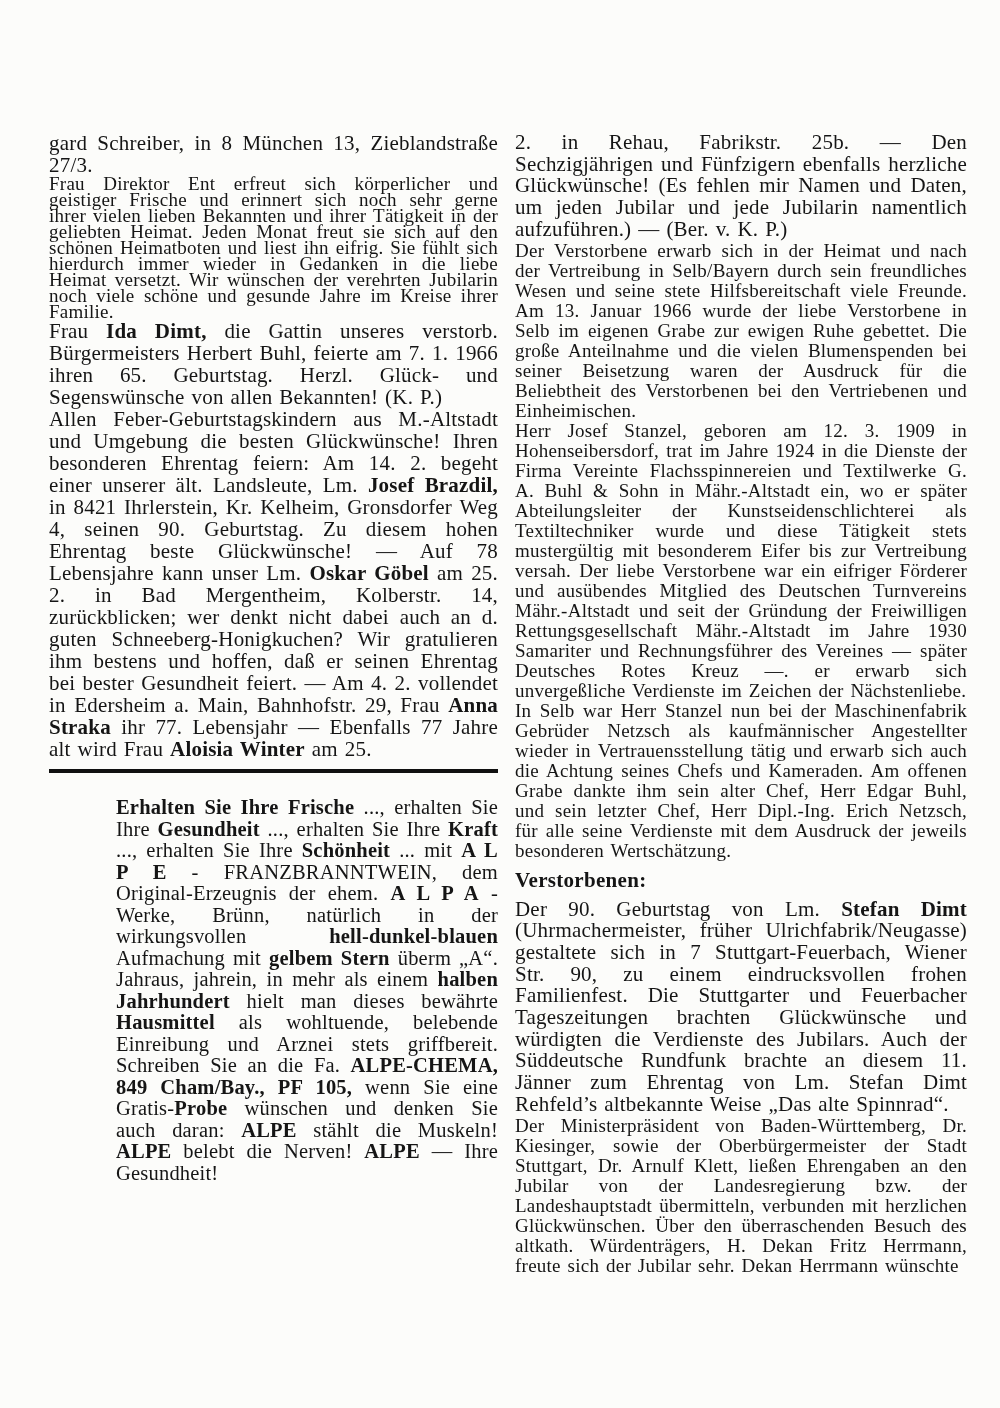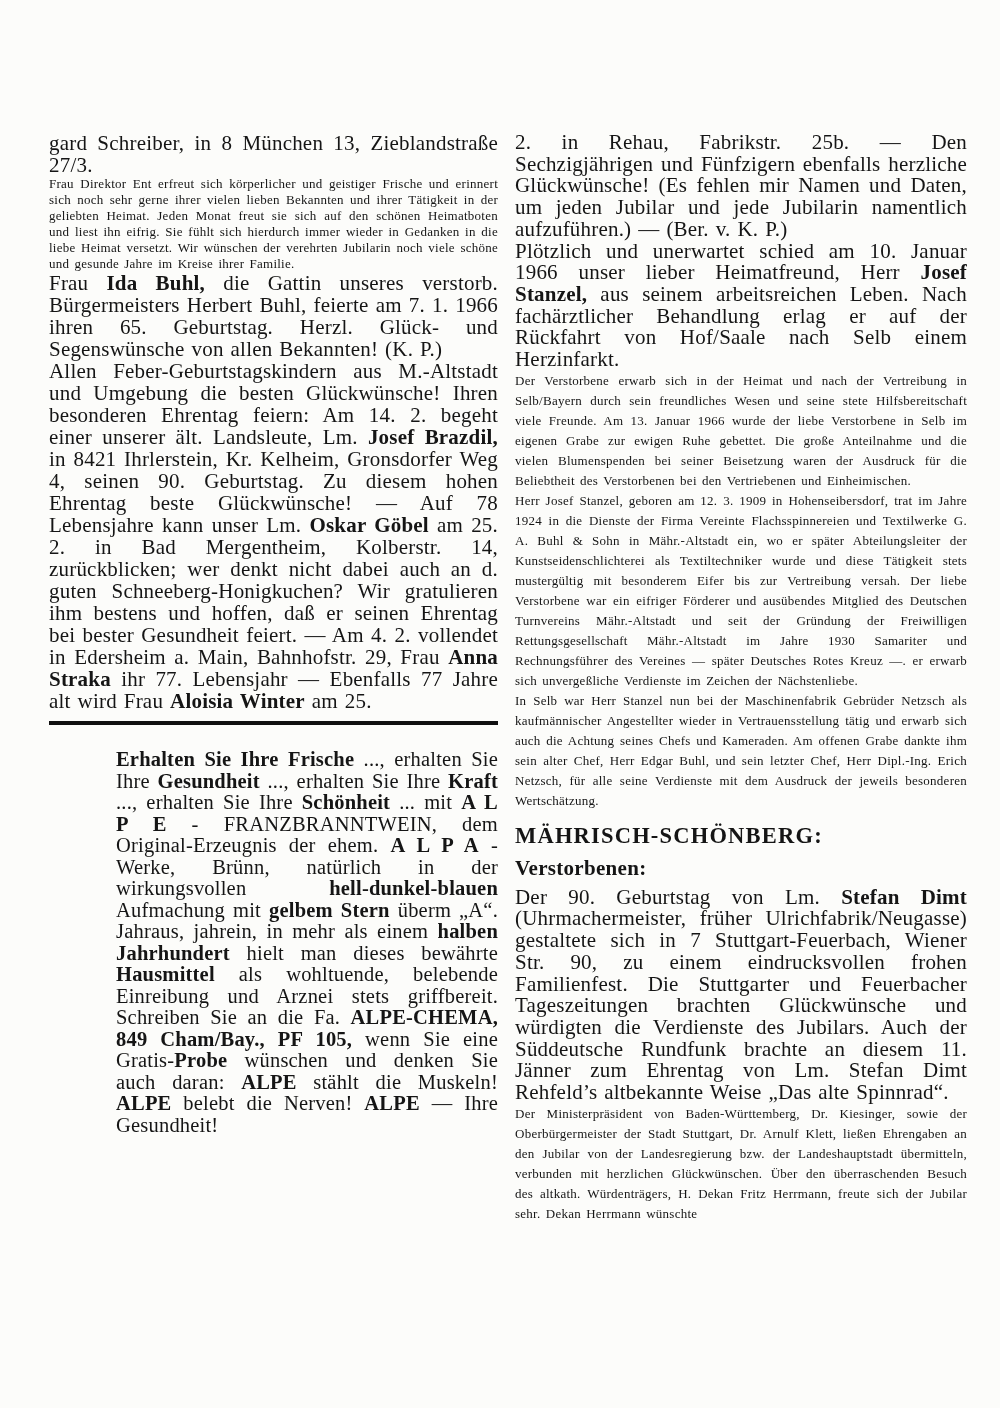--- a/index.html
+++ b/index.html
@@ -25,21 +25,21 @@
   p { margin: 0; }
   .lg {
     font-size: 21px;
     line-height: 22px;
     text-align: justify;
     letter-spacing: 0.2px;
     word-spacing: 1.5px;
     hyphens: auto;
   }
   .sm {
-    font-size: 13px;
+    font-size: 19px;
     line-height: 16px;
     text-align: justify;
     letter-spacing: 0.25px;
     word-spacing: 1.8px;
     hyphens: auto;
   }
   .col-right .lg { line-height: 21.7px; }
   .col-right .sm { line-height: 20px; }
   .rule {
     height: 4px;
@@ -87,39 +87,37 @@
   b { font-weight: bold; }
 </style>
 </head>
 <body>
 
 <div class="page">
 
   <div class="col col-left">
     <p class="lg">gard Schreiber, in 8 München 13, Zieblandstraße 27/3.</p>
     <p class="sm">Frau Direktor Ent erfreut sich körperlicher und geistiger Frische und erinnert sich noch sehr gerne ihrer vielen lieben Bekannten und ihrer Tätigkeit in der geliebten Heimat. Jeden Monat freut sie sich auf den schönen Heimatboten und liest ihn eifrig. Sie fühlt sich hierdurch immer wieder in Gedanken in die liebe Heimat versetzt. Wir wünschen der verehrten Jubilarin noch viele schöne und gesunde Jahre im Kreise ihrer Familie.</p>
-    <p class="lg">Frau <b>Ida Buhl,</b> die Gattin unseres verstorb. Bürgermeisters Herbert Buhl, feierte am 7. 1. 1966 ihren 65. Geburtstag. Herzl. Glück- und Segenswünsche von allen Bekannten! (K. P.)</p>
+    <p class="lg">Frau <b>Ida Dimt,</b> die Gattin unseres verstorb. Bürgermeisters Herbert Buhl, feierte am 7. 1. 1966 ihren 65. Geburtstag. Herzl. Glück- und Segenswünsche von allen Bekannten! (K. P.)</p>
     <p class="lg">Allen Feber-Geburtstagskindern aus M.-Altstadt und Umgebung die besten Glückwünsche! Ihren besonderen Ehrentag feiern: Am 14. 2. begeht einer unserer ält. Landsleute, Lm. <b>Josef Brazdil,</b> in 8421 Ihrlerstein, Kr. Kelheim, Gronsdorfer Weg 4, seinen 90. Geburtstag. Zu diesem hohen Ehrentag beste Glückwünsche! — Auf 78 Lebensjahre kann unser Lm. <b>Oskar Göbel</b> am 25. 2. in Bad Mergentheim, Kolberstr. 14, zurückblicken; wer denkt nicht dabei auch an d. guten Schneeberg-Honigkuchen? Wir gratulieren ihm bestens und hoffen, daß er seinen Ehrentag bei bester Gesundheit feiert. — Am 4. 2. vollendet in Edersheim a. Main, Bahnhofstr. 29, Frau <b>Anna Straka</b> ihr 77. Lebensjahr — Ebenfalls 77 Jahre alt wird Frau <b>Aloisia Winter</b> am 25.</p>
 
     <div class="rule"></div>
 
     <div class="ad">
       <div class="ad-bar"></div>
       <p class="lg ad-text"><b>Erhalten Sie Ihre Frische</b> ..., erhalten Sie Ihre <b>Gesundheit</b> ..., erhalten Sie Ihre <b>Kraft</b> ..., erhalten Sie Ihre <b>Schönheit</b> ... mit <b>A L P E</b> - FRANZBRANNTWEIN, dem Original-Erzeugnis der ehem. <b>A L P A</b> - Werke, Brünn, natürlich in der wirkungsvollen <b>hell-dunkel-blauen</b> Aufmachung mit <b>gelbem Stern</b> überm „A“. Jahraus, jahrein, in mehr als einem <b>halben Jahrhundert</b> hielt man dieses bewährte <b>Hausmittel</b> als wohltuende, belebende Einreibung und Arznei stets griffbereit. Schreiben Sie an die Fa. <b>ALPE-CHEMA, 849 Cham/Bay., PF 105,</b> wenn Sie eine Gratis-<b>Probe</b> wünschen und denken Sie auch daran: <b>ALPE</b> stählt die Muskeln! <b>ALPE</b> belebt die Nerven! <b>ALPE</b> — Ihre Gesundheit!</p>
     </div>
   </div>
 
   <div class="col col-right">
     <p class="lg">2. in Rehau, Fabrikstr. 25b. — Den Sechzigjährigen und Fünfzigern ebenfalls herzliche Glückwünsche! (Es fehlen mir Namen und Daten, um jeden Jubilar und jede Jubilarin namentlich aufzuführen.) — (Ber. v. K. P.)</p>
-    <p class="lg">Plötzlich und unerwartet schied am 10. Januar 1966 unser lieber Heimatfreund, Herr <b>Josef Stanzel,</b> aus seinem arbeitsreichen Leben. Nach fachärztlicher Behandlung erlag er auf der Rückfahrt von Hof/Saale nach Selb einem Herzinfarkt.</p>
     <p class="sm">Der Verstorbene erwarb sich in der Heimat und nach der Vertreibung in Selb/Bayern durch sein freundliches Wesen und seine stete Hilfsbereitschaft viele Freunde. Am 13. Januar 1966 wurde der liebe Verstorbene in Selb im eigenen Grabe zur ewigen Ruhe gebettet. Die große Anteilnahme und die vielen Blumenspenden bei seiner Beisetzung waren der Ausdruck für die Beliebtheit des Verstorbenen bei den Vertriebenen und Einheimischen.</p>
     <p class="sm">Herr Josef Stanzel, geboren am 12. 3. 1909 in Hohenseibersdorf, trat im Jahre 1924 in die Dienste der Firma Vereinte Flachsspinnereien und Textilwerke G. A. Buhl &amp; Sohn in Mähr.-Altstadt ein, wo er später Abteilungsleiter der Kunstseidenschlichterei als Textiltechniker wurde und diese Tätigkeit stets mustergültig mit besonderem Eifer bis zur Vertreibung versah. Der liebe Verstorbene war ein eifriger Förderer und ausübendes Mitglied des Deutschen Turnvereins Mähr.-Altstadt und seit der Gründung der Freiwilligen Rettungsgesellschaft Mähr.-Altstadt im Jahre 1930 Samariter und Rechnungsführer des Vereines — später Deutsches Rotes Kreuz —. er erwarb sich unvergeßliche Verdienste im Zeichen der Nächstenliebe.</p>
     <p class="sm">In Selb war Herr Stanzel nun bei der Maschinenfabrik Gebrüder Netzsch als kaufmännischer Angestellter wieder in Vertrauensstellung tätig und erwarb sich auch die Achtung seines Chefs und Kameraden. Am offenen Grabe dankte ihm sein alter Chef, Herr Edgar Buhl, und sein letzter Chef, Herr Dipl.-Ing. Erich Netzsch, für alle seine Verdienste mit dem Ausdruck der jeweils besonderen Wertschätzung.</p>
 
-    <h2 class="h-town">MÄHRISCH-SCHÖNBERG:</h2>
     <h3 class="h-sub">Verstorbenen:</h3>
 
     <p class="lg">Der 90. Geburtstag von Lm. <b>Stefan Dimt</b> (Uhrmachermeister, früher Ulrichfabrik/Neugasse) gestaltete sich in 7 Stuttgart-Feuerbach, Wiener Str. 90, zu einem eindrucksvollen frohen Familienfest. Die Stuttgarter und Feuerbacher Tageszeitungen brachten Glückwünsche und würdigten die Verdienste des Jubilars. Auch der Süddeutsche Rundfunk brachte an diesem 11. Jänner zum Ehrentag von Lm. Stefan Dimt Rehfeld’s altbekannte Weise „Das alte Spinnrad“.</p>
     <p class="sm">Der Ministerpräsident von Baden-Württemberg, Dr. Kiesinger, sowie der Oberbürgermeister der Stadt Stuttgart, Dr. Arnulf Klett, ließen Ehrengaben an den Jubilar von der Landesregierung bzw. der Landeshauptstadt übermitteln, verbunden mit herzlichen Glückwünschen. Über den überraschenden Besuch des altkath. Würdenträgers, H. Dekan Fritz Herrmann, freute sich der Jubilar sehr. Dekan Herrmann wünschte</p>
 
   </div>
 
 </div>
 
 </body></html>

